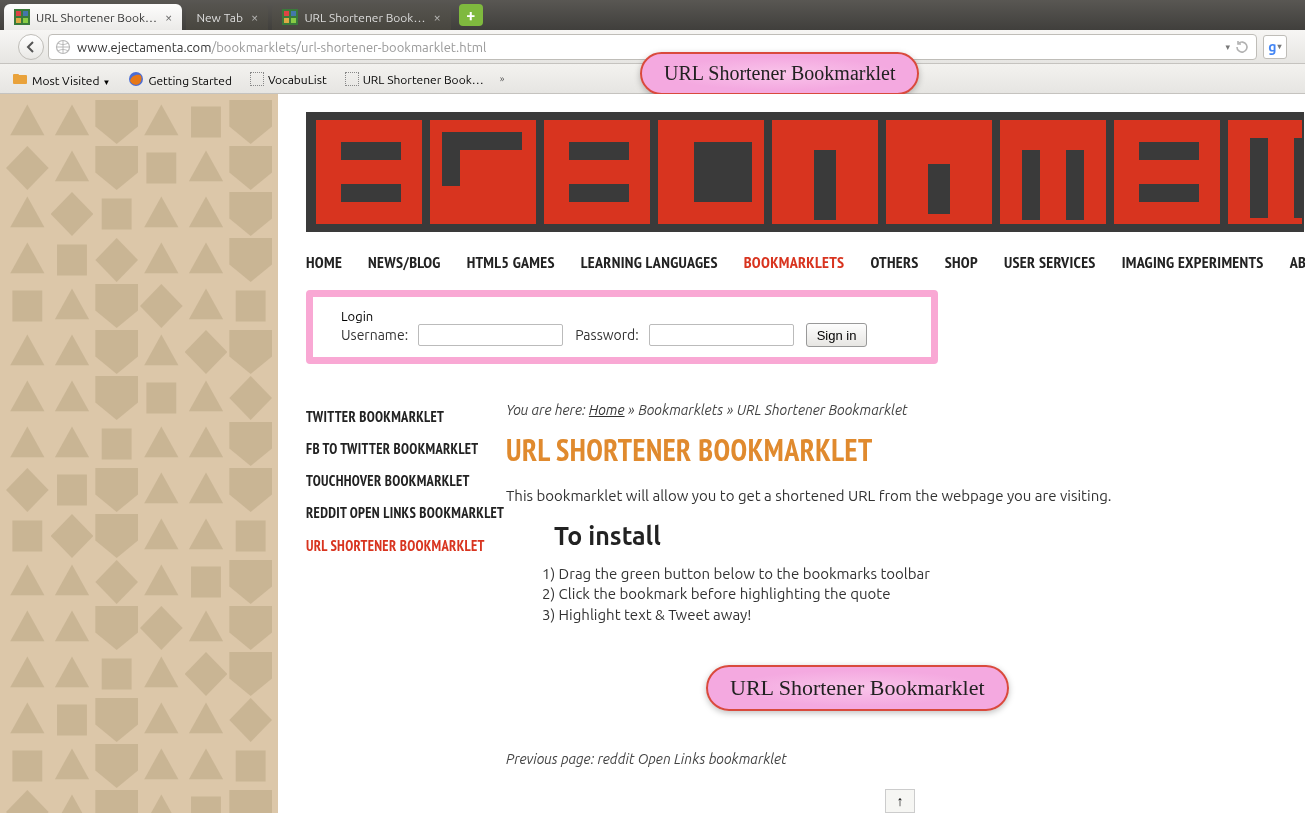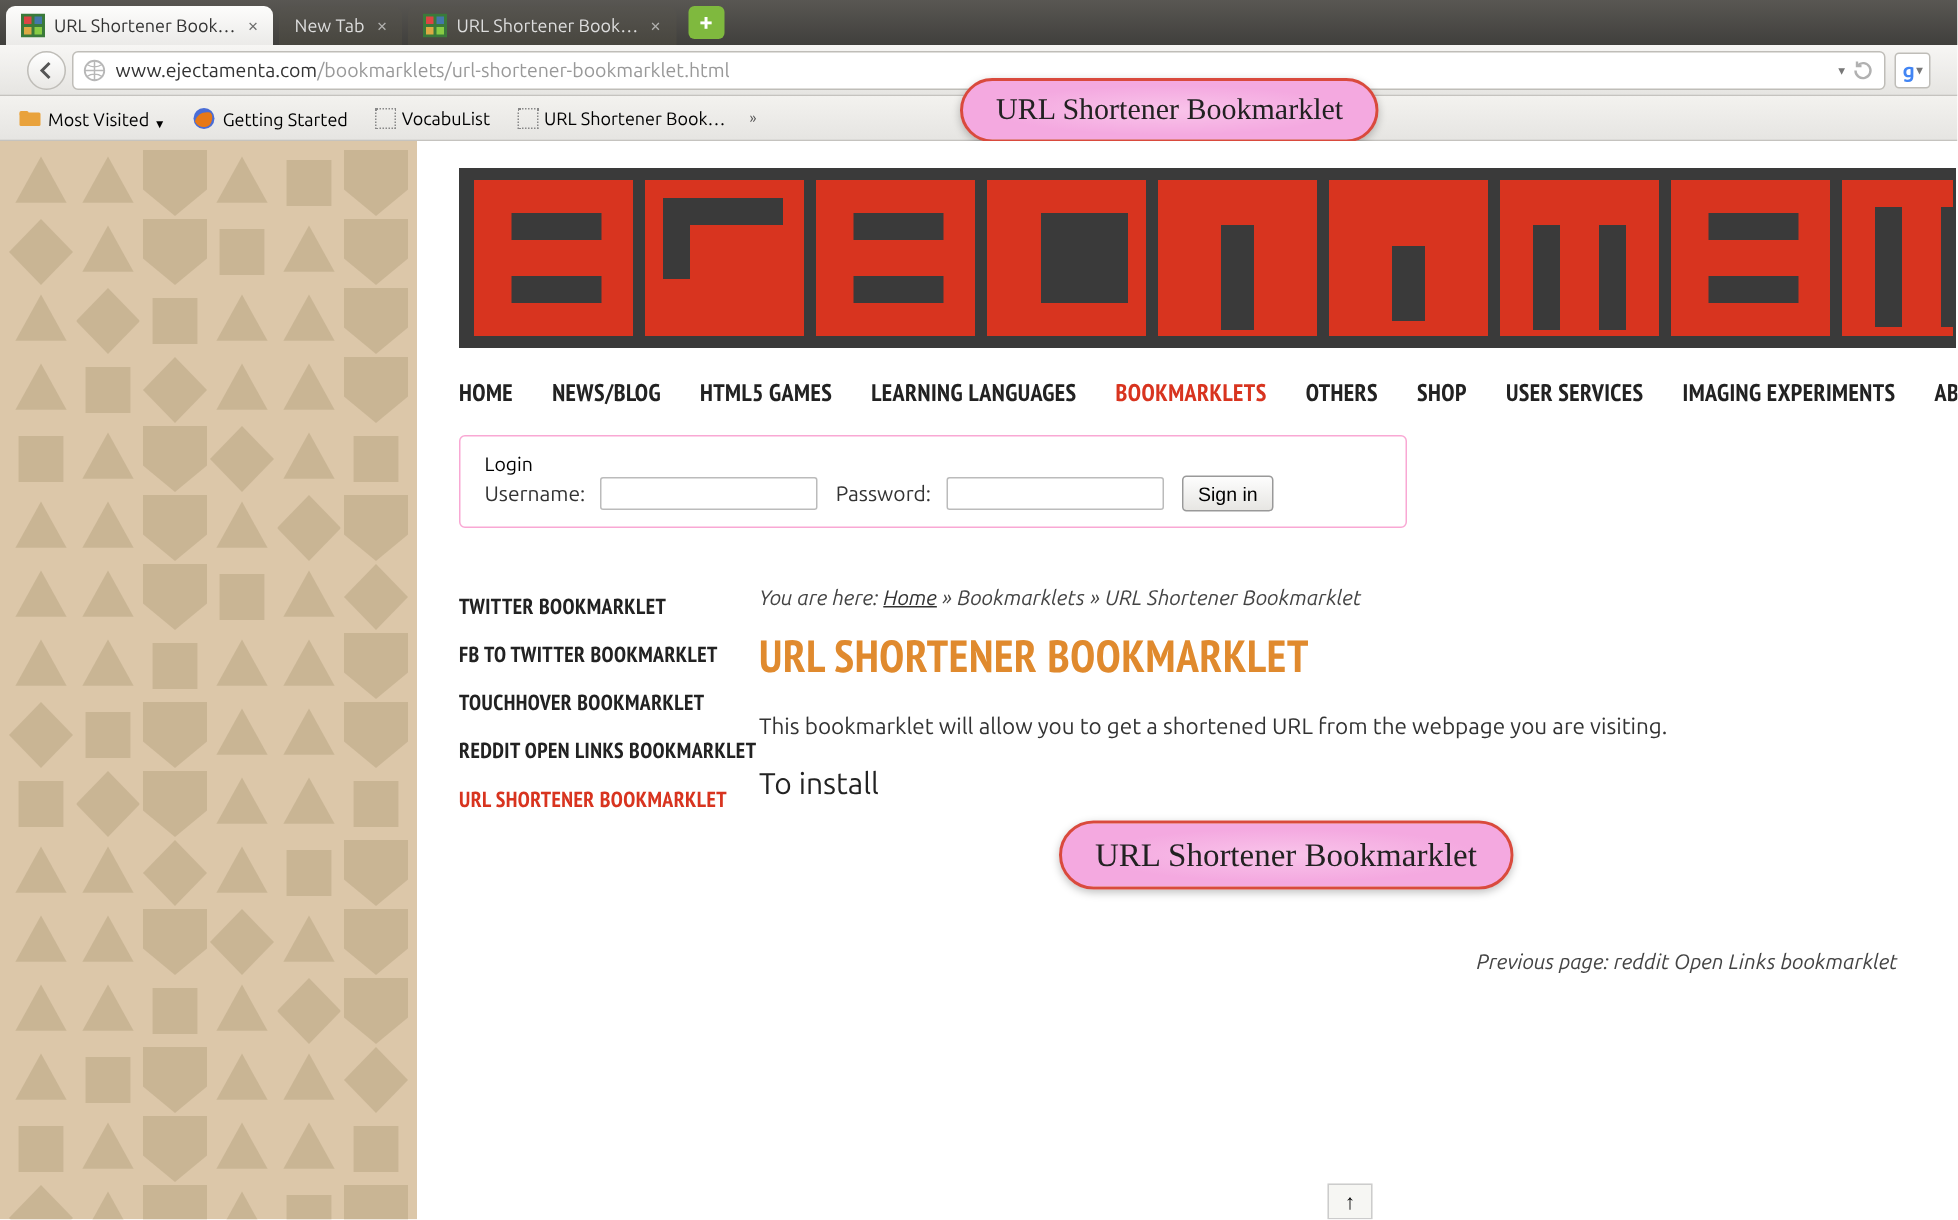--- a/index.html
+++ b/index.html
@@ -62,43 +62,43 @@
   .logo-banner .l-A::before{left:42px;bottom:10px;width:22px;height:50px;}
   .logo-banner .l-M::before{left:22px;top:30px;width:18px;height:70px;}
   .logo-banner .l-M::after{right:22px;top:30px;width:18px;height:70px;}
   .logo-banner .l-N::before{left:22px;top:18px;width:18px;height:80px;}
   .logo-banner .l-N::after{right:22px;top:18px;width:18px;height:80px;}
 
   .mainnav { display:flex; gap:26px; padding:20px 0 18px 0; font-family:"Arial Narrow","PT Sans Narrow",sans-serif; font-weight:bold; font-size:16px; letter-spacing:.3px; }
   .mainnav a { text-decoration:none; color:#222; white-space:nowrap; }
   .mainnav a.active { color:#d8341f; }
 
-  .login-box { border:1px solid #f9a8d4; border-radius:4px; padding:12px 16px 10px; width:632px; position:relative; margin-bottom:22px; }
+  .login-box { border:7px solid #f9a8d4; border-radius:4px; padding:12px 28px 10px; width:632px; position:relative; margin-bottom:22px; }
   .login-box label { font-size:14px; color:#333; margin-right:4px; }
   .login-box input[type=text],.login-box input[type=password]{ width:145px; height:22px; border:1px solid #bbb; border-radius:2px; padding:0 4px; }
   .login-box button { height:24px; padding:0 10px; border:1px solid #999; border-radius:3px; background:linear-gradient(#fdfdfd,#e7e6e3); font-size:13px; margin-left:6px; }
   .login-row { display:flex; align-items:center; gap:6px; }
 
   .page-cols { display:flex; gap:0; }
   .subnav { width:200px; padding-top:22px; }
   .subnav li { list-style:none; font-family:"Arial Narrow","PT Sans Narrow",sans-serif; font-weight:bold; font-size:14.5px; letter-spacing:.3px; margin-bottom:14px; line-height:1.25; }
   .subnav li a { color:#222; text-decoration:none; }
   .subnav li.active a { color:#d8341f; }
 
   .article { flex:1; padding-top:16px; padding-right:40px; }
   .breadcrumb { font-style:italic; font-size:14px; color:#444; margin-bottom:12px; }
   .breadcrumb a { color:#333; text-decoration:underline; }
   h1.page-title { font-family:"Arial Narrow","PT Sans Narrow",sans-serif; font-weight:bold; font-size:30px; color:#e08a2e; letter-spacing:.5px; margin-bottom:18px; }
   .article p { font-size:15px; color:#333; margin-bottom:18px; }
-  .article h3 { font-size:20px; font-weight:normal; color:#222; margin-bottom:14px; }
+  .article h3 { font-size:25px; font-weight:bold; color:#222; margin-bottom:14px;margin-left:48px; }
   .article ol { list-style:none; margin-left:36px; margin-bottom:40px; }
   .article ol li { font-size:15px; color:#333; line-height:1.35; }
 
   .big-pink { margin-left:200px; margin-bottom:40px; }
-  .prev-page { text-align:right; font-style:italic; font-size:14px; color:#444; }
+  .prev-page { text-align:left; font-style:italic; font-size:14px; color:#444; }
   .scroll-top { position:absolute; right:390px; bottom:0; width:30px; height:24px; border:1px solid #ccc; background:#f6f6f3; display:flex; align-items:center; justify-content:center; font-size:14px; }
 
   svg.mini { width:16px; height:16px; }
 </style>
 </head>
 <body>
 
 <div class="titlebar">
   <div class="tab active">
     <span class="favicon">
@@ -352,20 +352,25 @@
       </ul>
 
       <div class="article">
         <div class="breadcrumb">
           <span>You are here: </span><a>Home</a><span> » </span><span>Bookmarklets</span><span> » </span><span>URL Shortener Bookmarklet</span>
         </div>
 
         <h1 class="page-title">URL SHORTENER BOOKMARKLET</h1>
         <p>This bookmarklet will allow you to get a shortened URL from the webpage you are visiting.</p>
         <h3>To install</h3>
+        <ol>
+          <li>1) Drag the green button below to the bookmarks toolbar</li>
+          <li>2) Click the bookmark before highlighting the quote</li>
+          <li>3) Highlight text &amp; Tweet away!</li>
+        </ol>
 
         <div class="big-pink">
           <div class="bookmarklet-pink" style="position:relative; display:inline-block; font-size:22px;">
             <span>URL Shortener Bookmarklet</span>
           </div>
         </div>
 
         <div class="prev-page">
           <span>Previous page: </span><span>reddit Open Links bookmarklet</span>
         </div>

